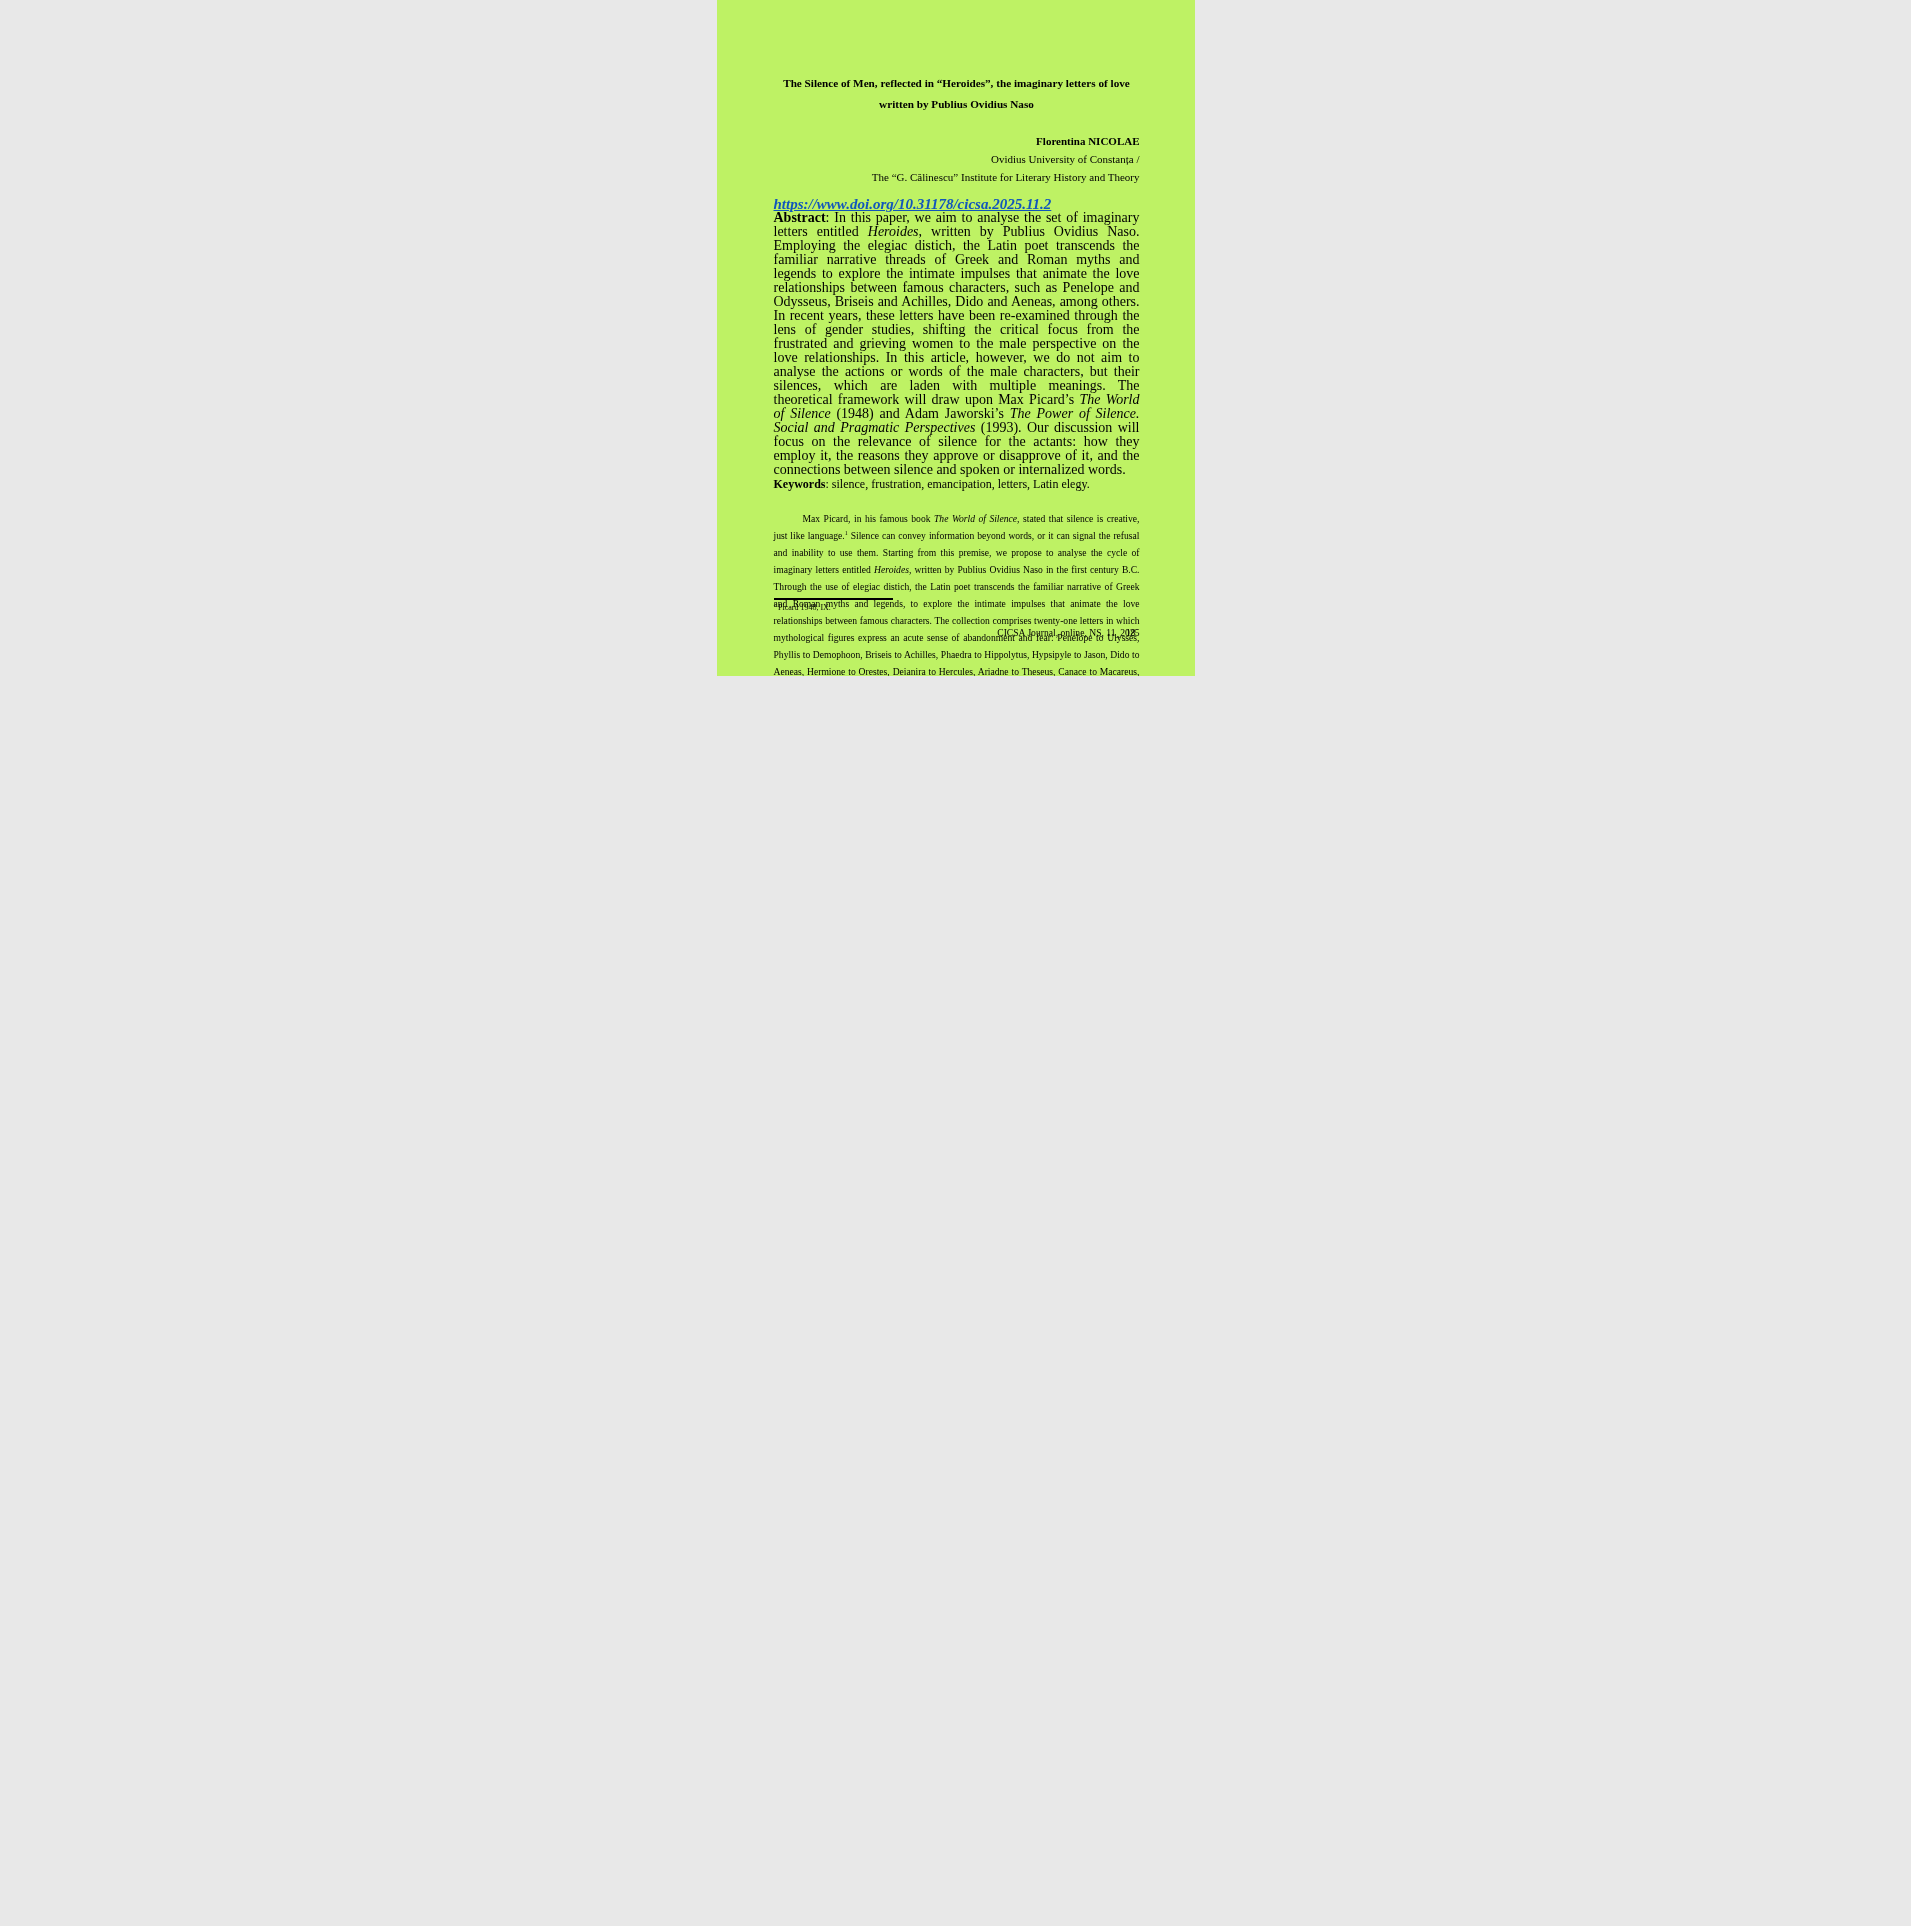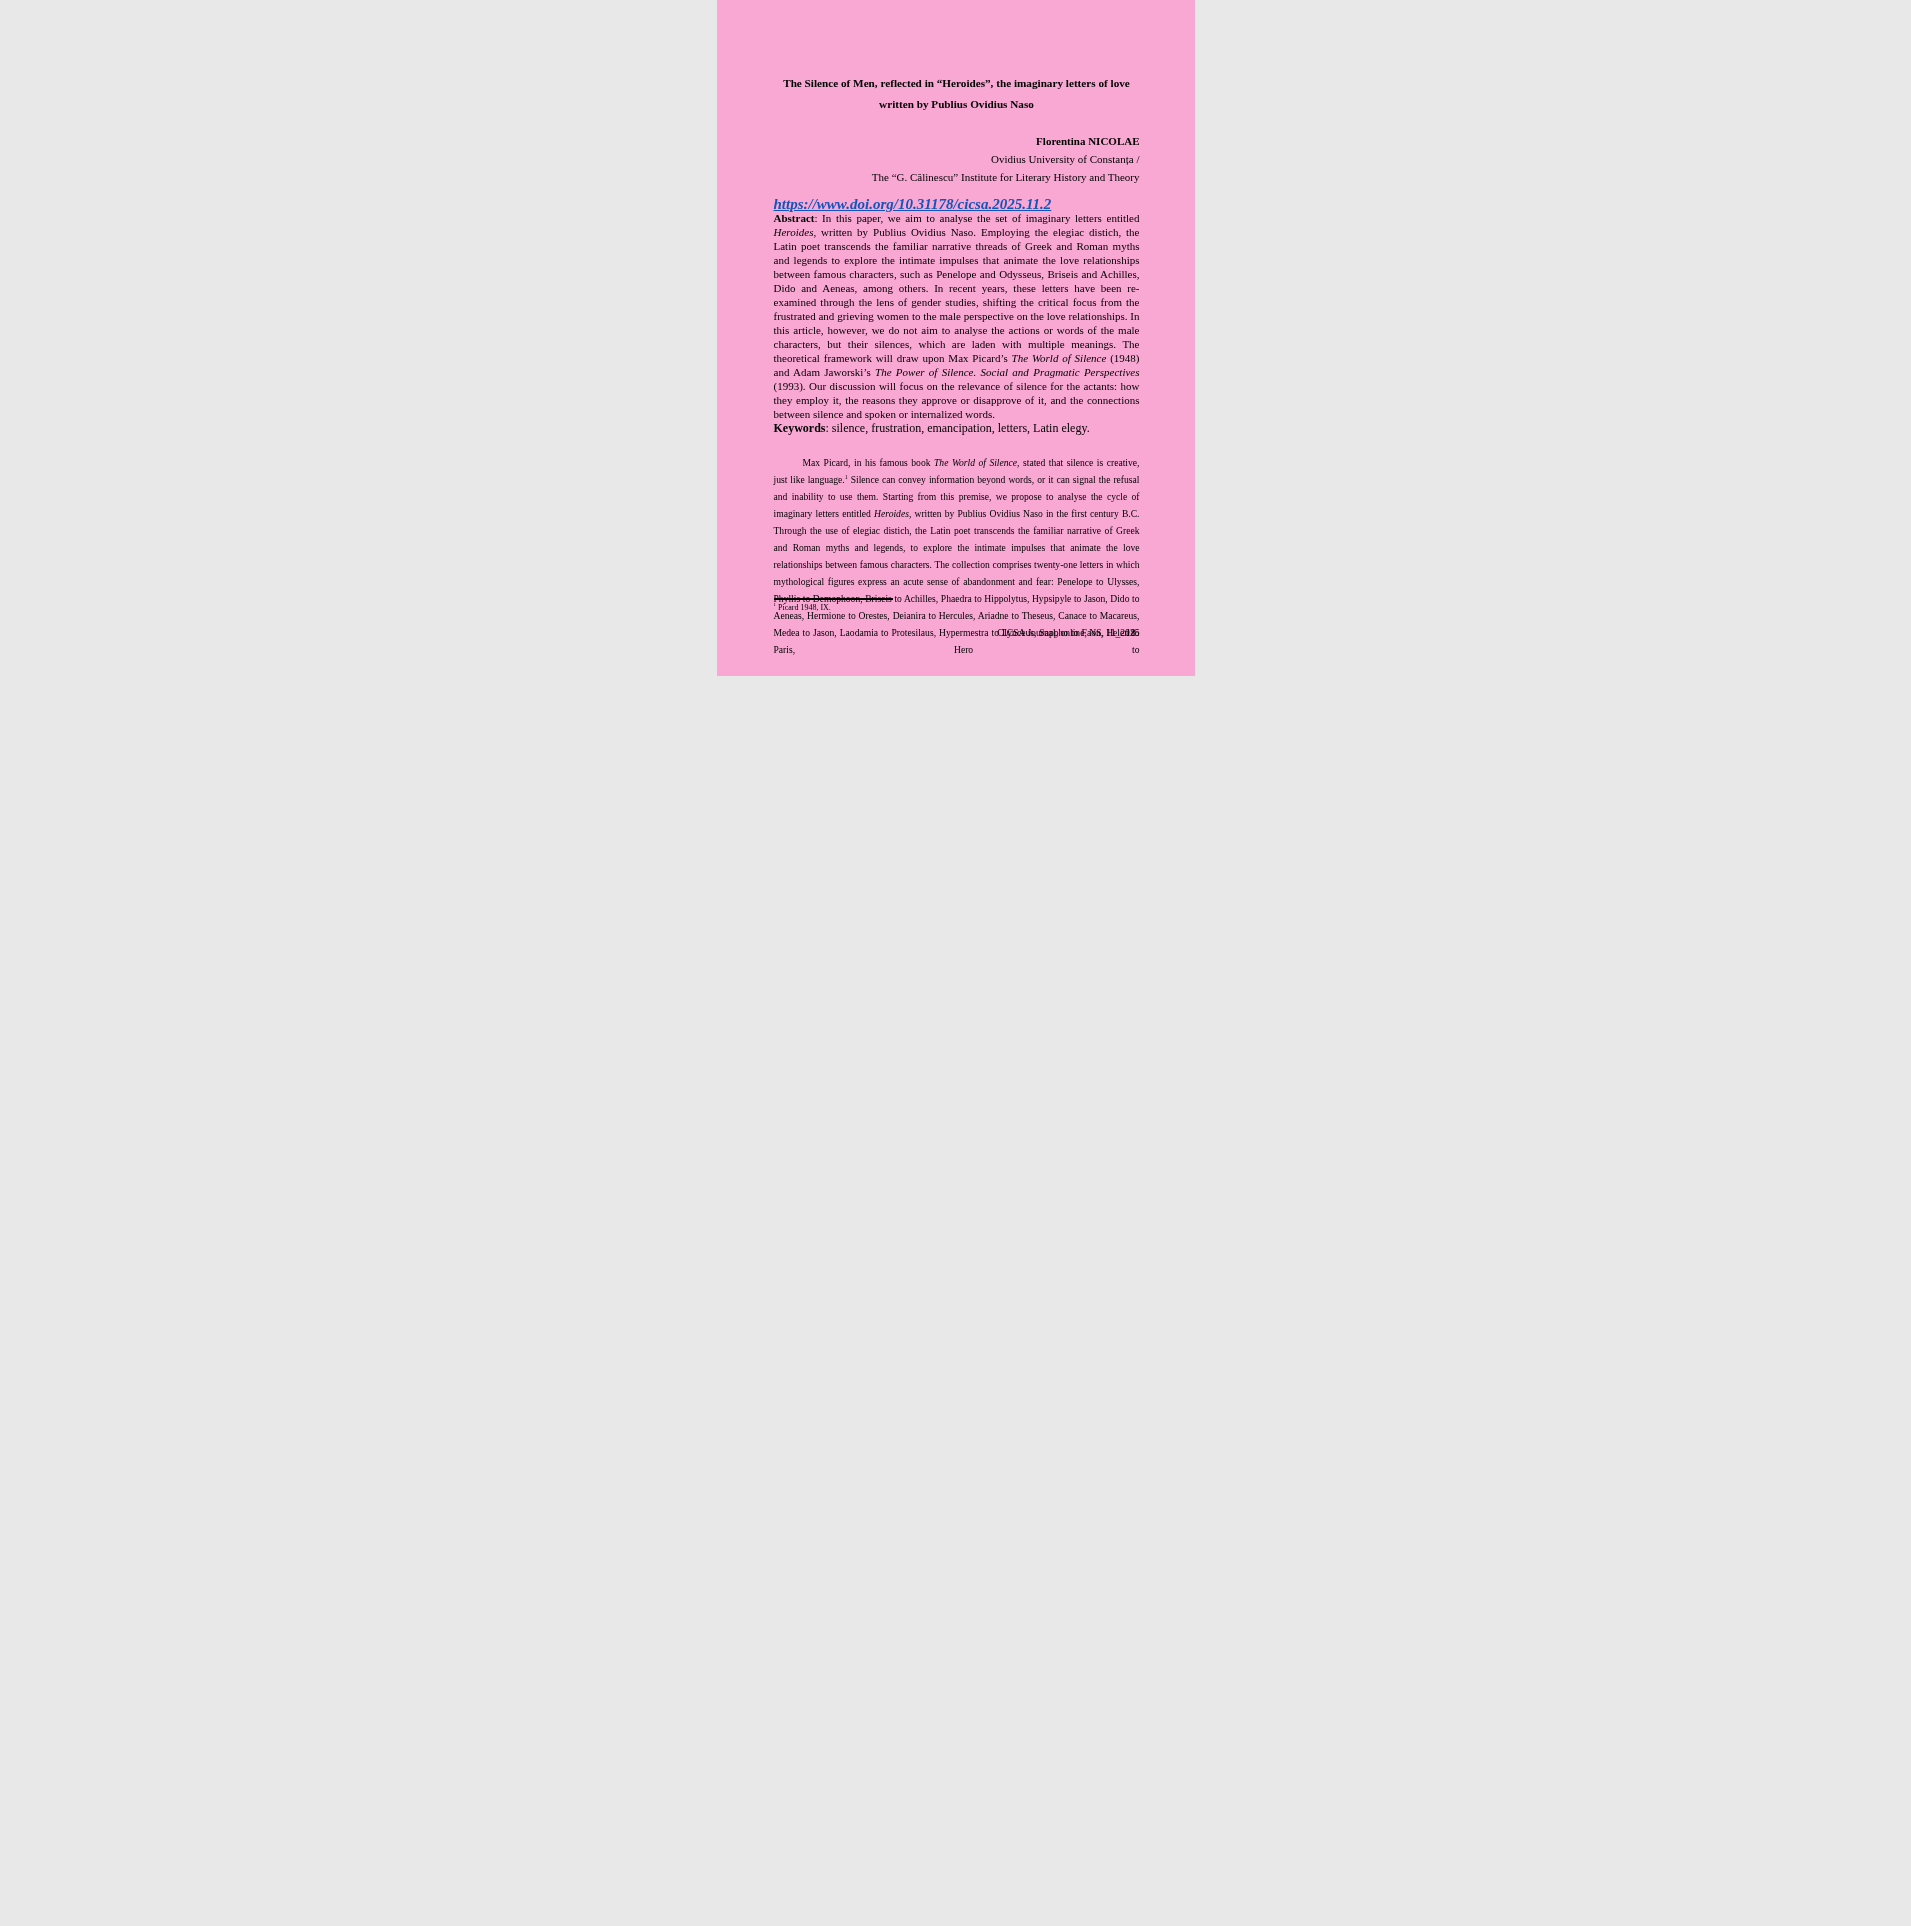--- a/index.html
+++ b/index.html
@@ -5,21 +5,21 @@
   html, body {
     margin: 0;
     padding: 0;
     background: #e8e8e8;
   }
   .page {
     position: relative;
     width: 478px;
     height: 676px;
     margin: 0 auto;
-    background: #f9a8d4;
+    background: #bef264;
     font-family: "Liberation Serif", "DejaVu Serif", serif;
     color: #000000;
     overflow: hidden;
   }
   .content {
     padding: 0 55px 0 57px;
   }
   .title {
     margin-top: 73px;
     font-size: 11.2px;
@@ -39,21 +39,21 @@
     font-size: 15px;
     line-height: 14px;
   }
   .doi-link {
     font-weight: bold;
     font-style: italic;
     text-decoration: underline;
     cursor: pointer;
   }
   .abstract {
-    font-size: 11px;
+    font-size: 14px;
     line-height: 14px;
     text-align: justify;
   }
   .keywords {
     font-size: 12px;
     line-height: 14px;
   }
   .body-par {
     margin-top: 19px;
     font-size: 9.6px;

